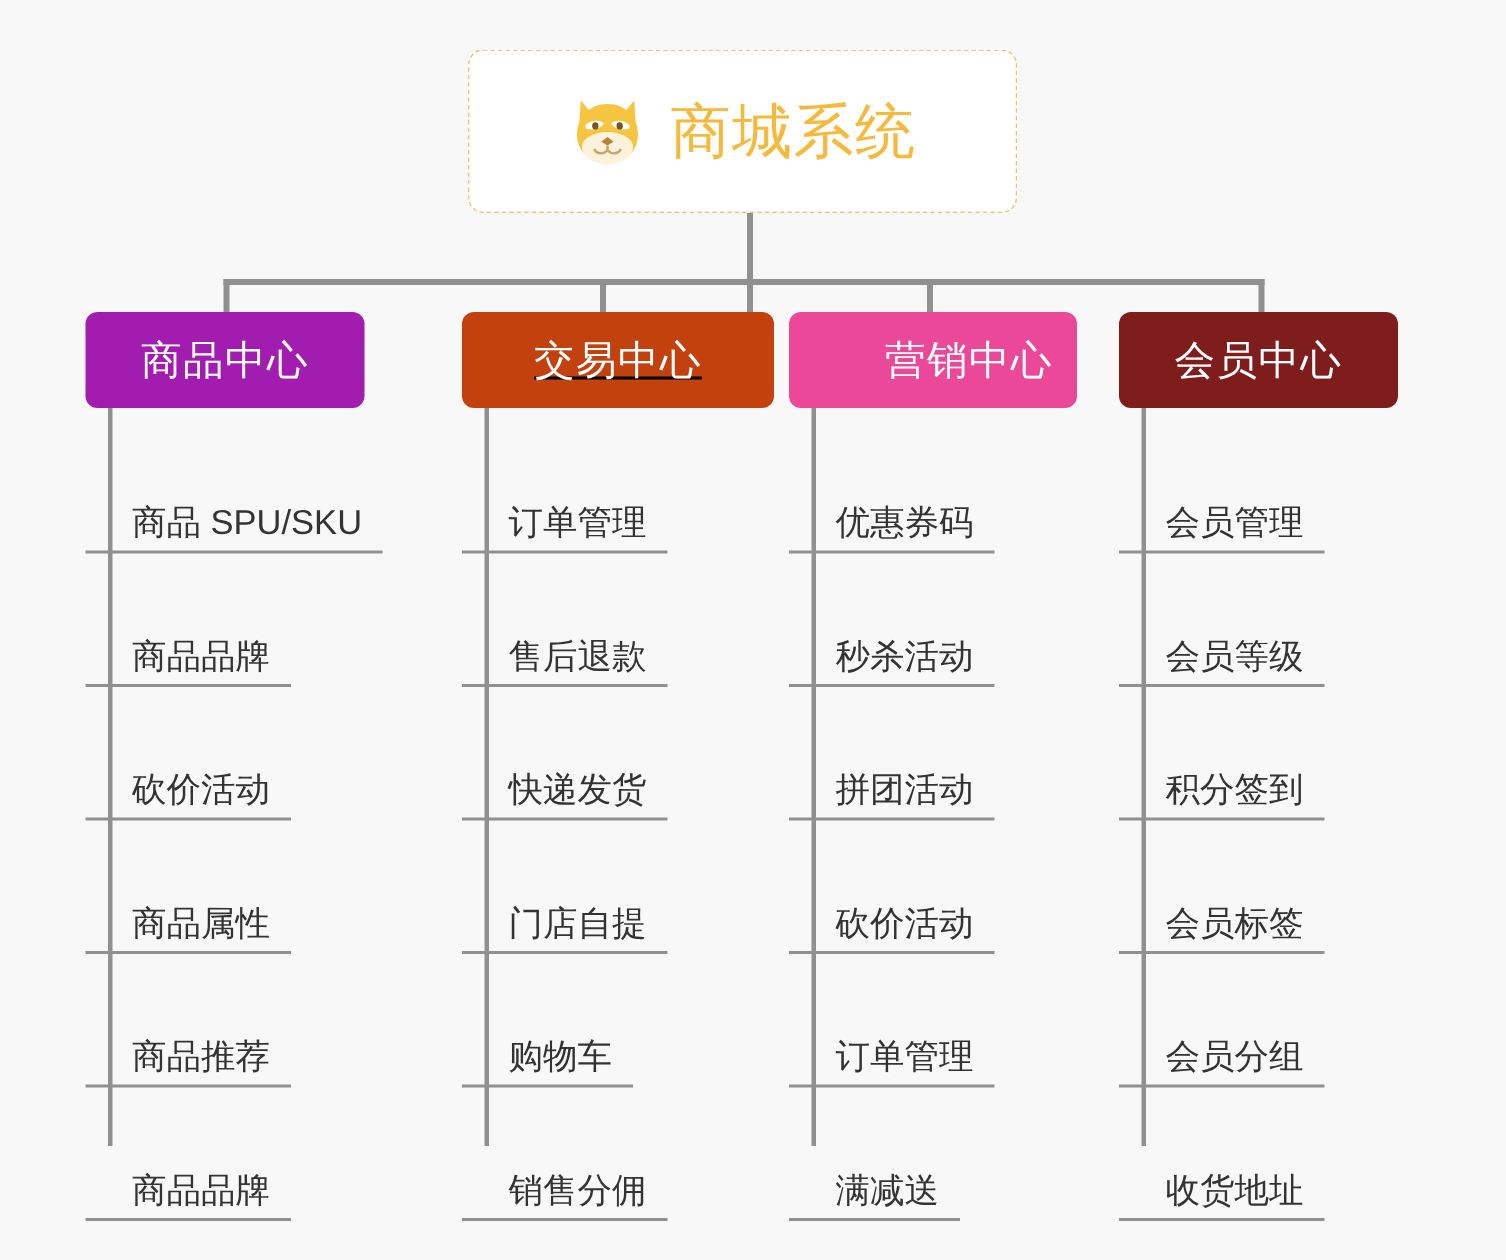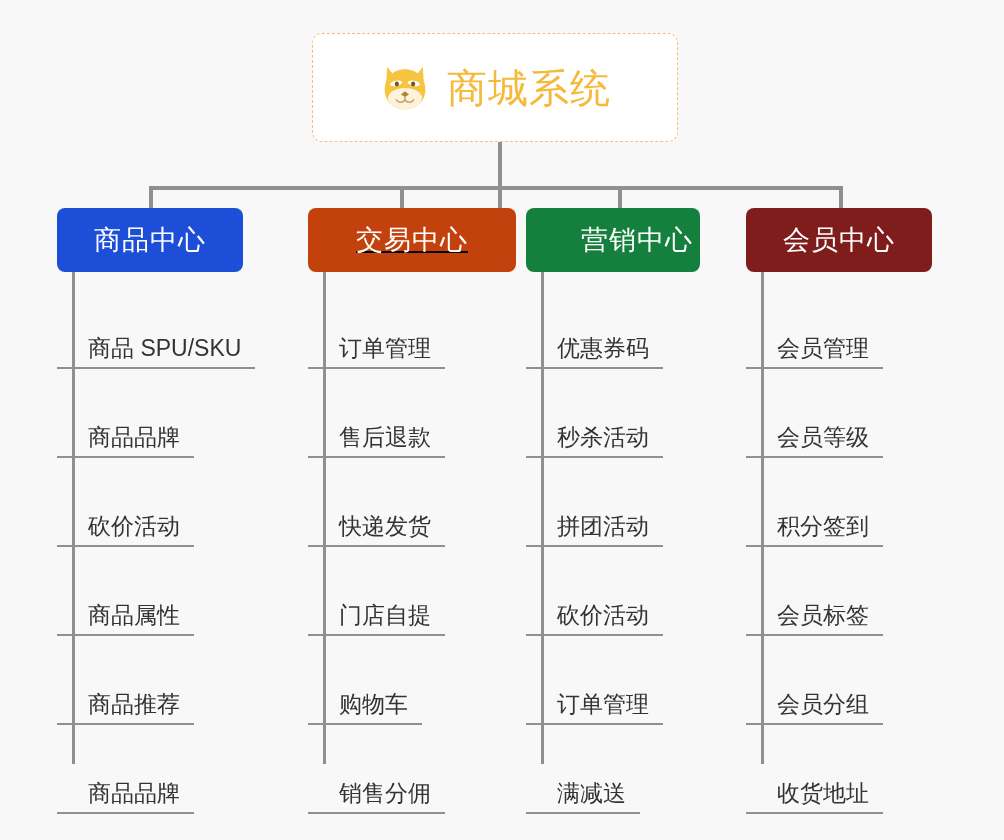--- a/index.html
+++ b/index.html
@@ -139,21 +139,21 @@
   </div>
 
   <div class="conn conn-v" style="left: 498px; top: 142px; height: 66px; background: rgb(144, 144, 144);"></div>
   <div class="conn conn-h" style="left: 149px; top: 186px; width: 694px; background: rgb(144, 144, 144);"></div>
   <div class="conn conn-v" style="left: 149px; top: 186px; height: 22px; background: rgb(144, 144, 144);"></div>
   <div class="conn conn-v" style="left: 400px; top: 186px; height: 22px; background: rgb(144, 144, 144);"></div>
   <div class="conn conn-v" style="left: 618px; top: 186px; height: 22px; background: rgb(144, 144, 144);"></div>
   <div class="conn conn-v" style="left: 839px; top: 186px; height: 22px; background: rgb(144, 144, 144);"></div>
 
   <div class="column" style="left:57px; width:260px;">
-    <div class="cat-box" style="width: 186px; background: #1d4ed8;">
+    <div class="cat-box" style="width: 186px; background: #a21caf;">
       <span class="cat-label">商品中心</span>
     </div>
     <div class="spine" style="left: 15px; height: 492px; background: rgb(144, 144, 144);"></div>
     <div class="leaf-list">
       <div class="leaf">
           <span class="leaf-inner"><span class="leaf-label">商品 SPU/SKU</span></span>
         </div>
       <div class="leaf">
           <span class="leaf-inner"><span class="leaf-label">商品品牌</span></span>
         </div>
@@ -193,21 +193,21 @@
       <div class="leaf">
           <span class="leaf-inner"><span class="leaf-label">购物车</span></span>
         </div>
       <div class="leaf">
           <span class="leaf-inner"><span class="leaf-label">销售分佣</span></span>
         </div>
     </div>
   </div>
 
   <div class="column" style="left:526px; width:240px;">
-    <div class="cat-box" style="width: 174px; background: #15803d; padding-left: 48px;">
+    <div class="cat-box" style="width: 192px; background: #ec4899; padding-left: 48px;">
       <span class="cat-label">营销中心</span>
     </div>
     <div class="spine" style="left: 15px; height: 492px; background: rgb(144, 144, 144);"></div>
     <div class="leaf-list">
       <div class="leaf">
           <span class="leaf-inner"><span class="leaf-label">优惠券码</span></span>
         </div>
       <div class="leaf">
           <span class="leaf-inner"><span class="leaf-label">秒杀活动</span></span>
         </div>

